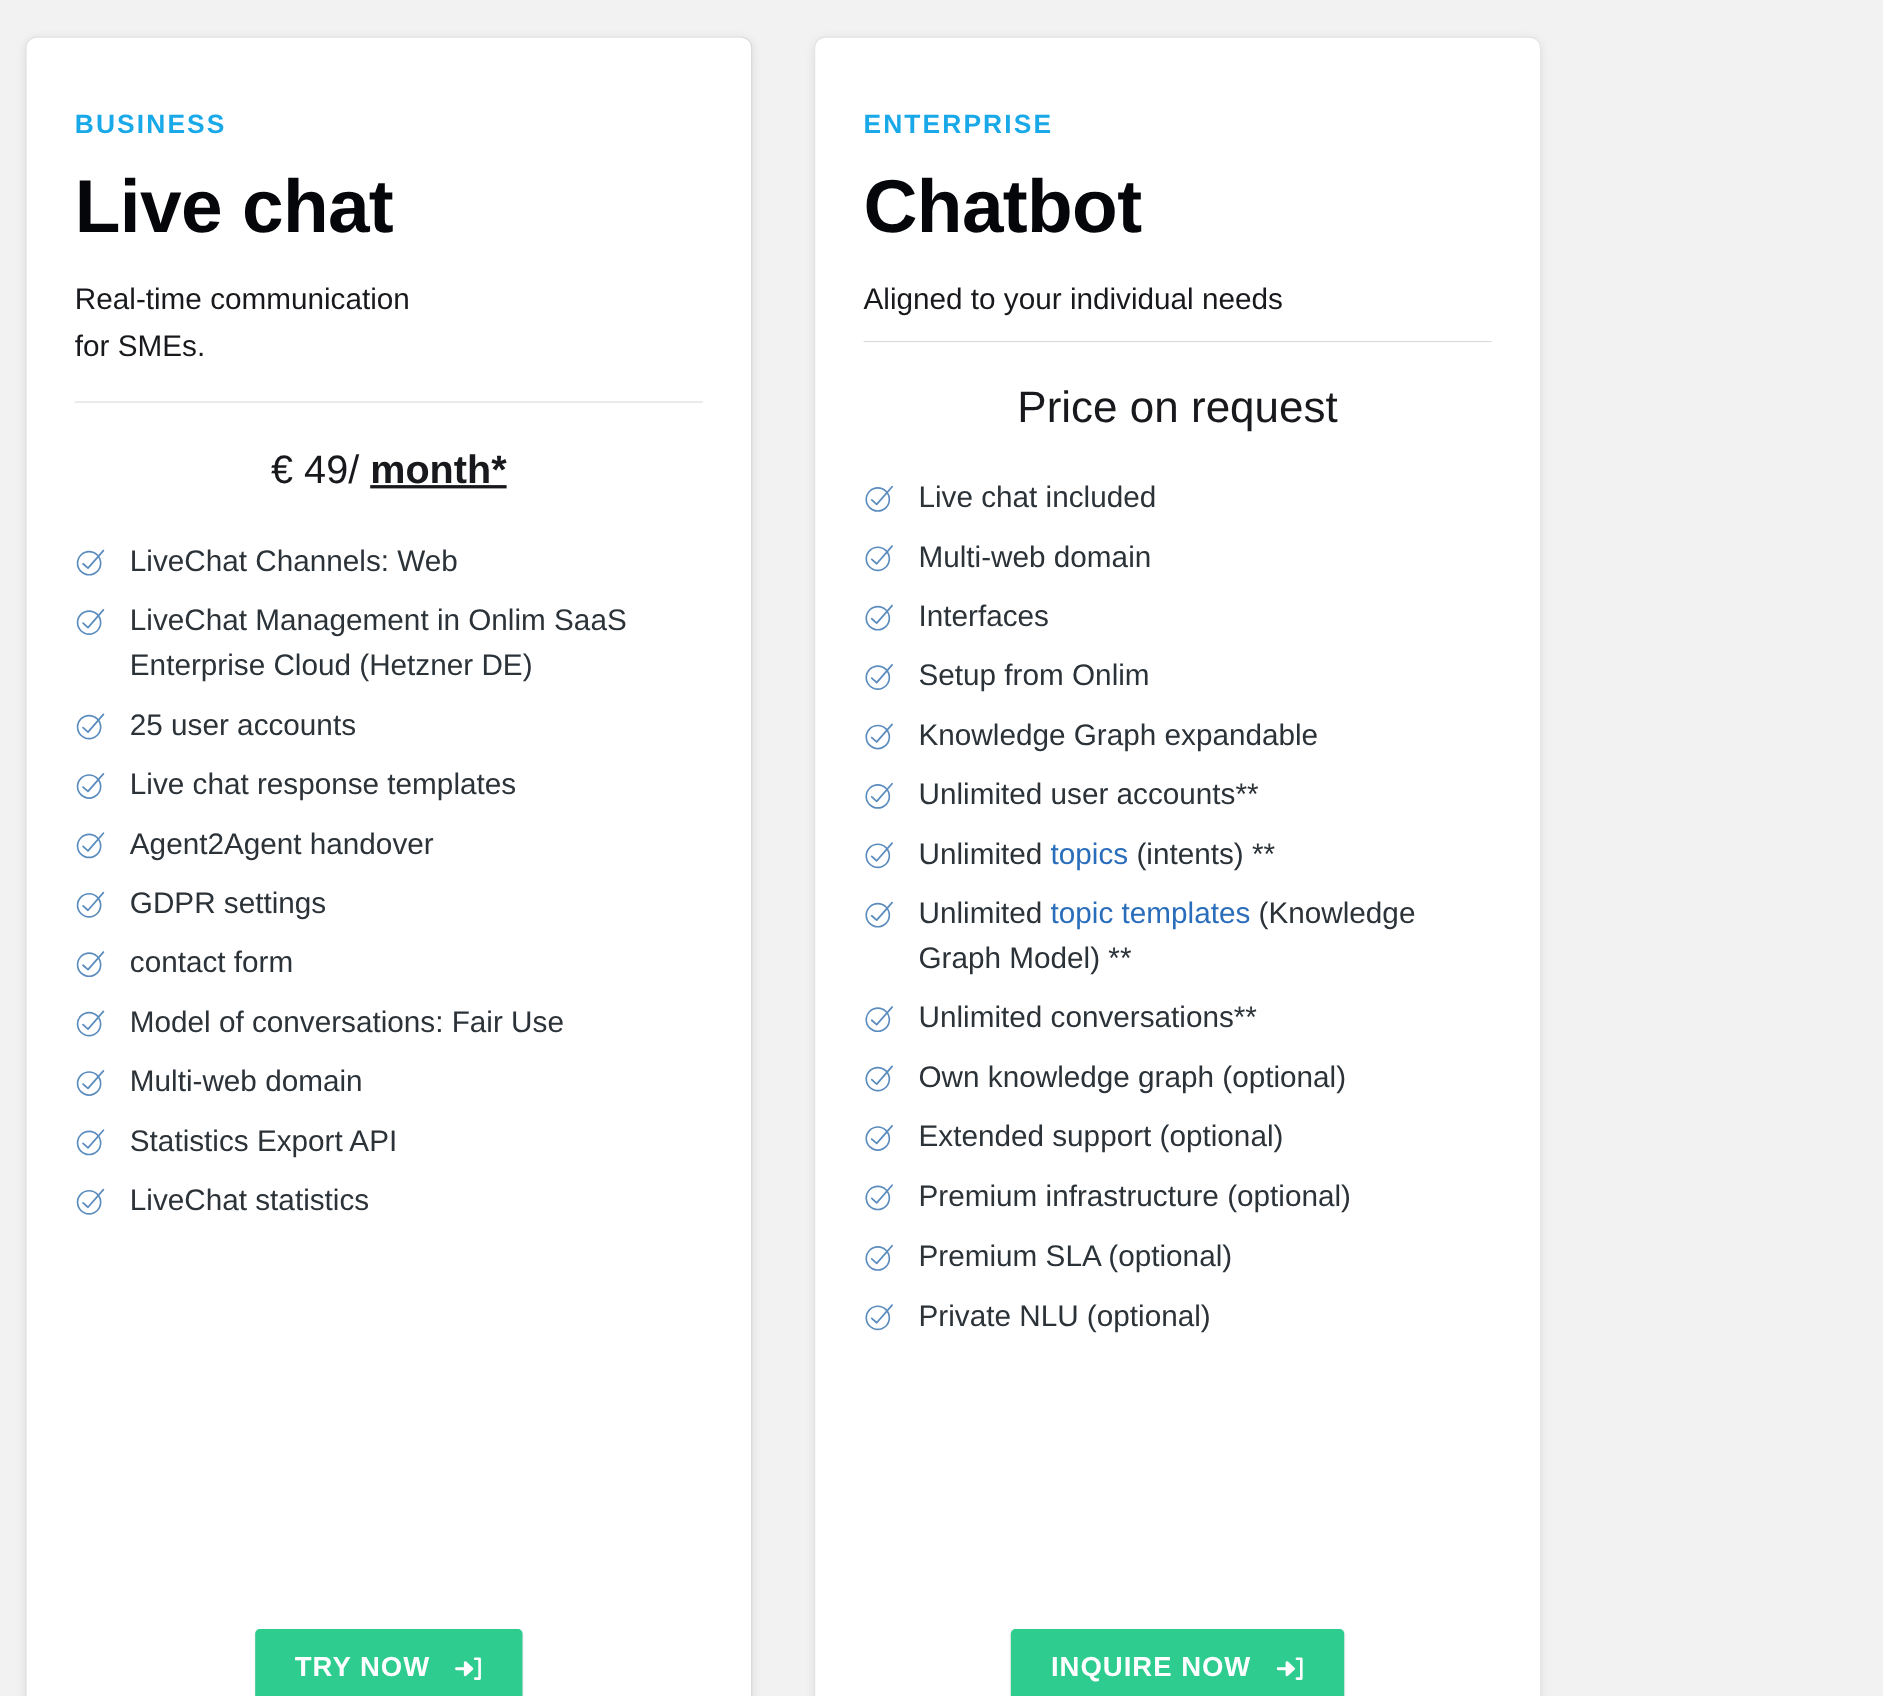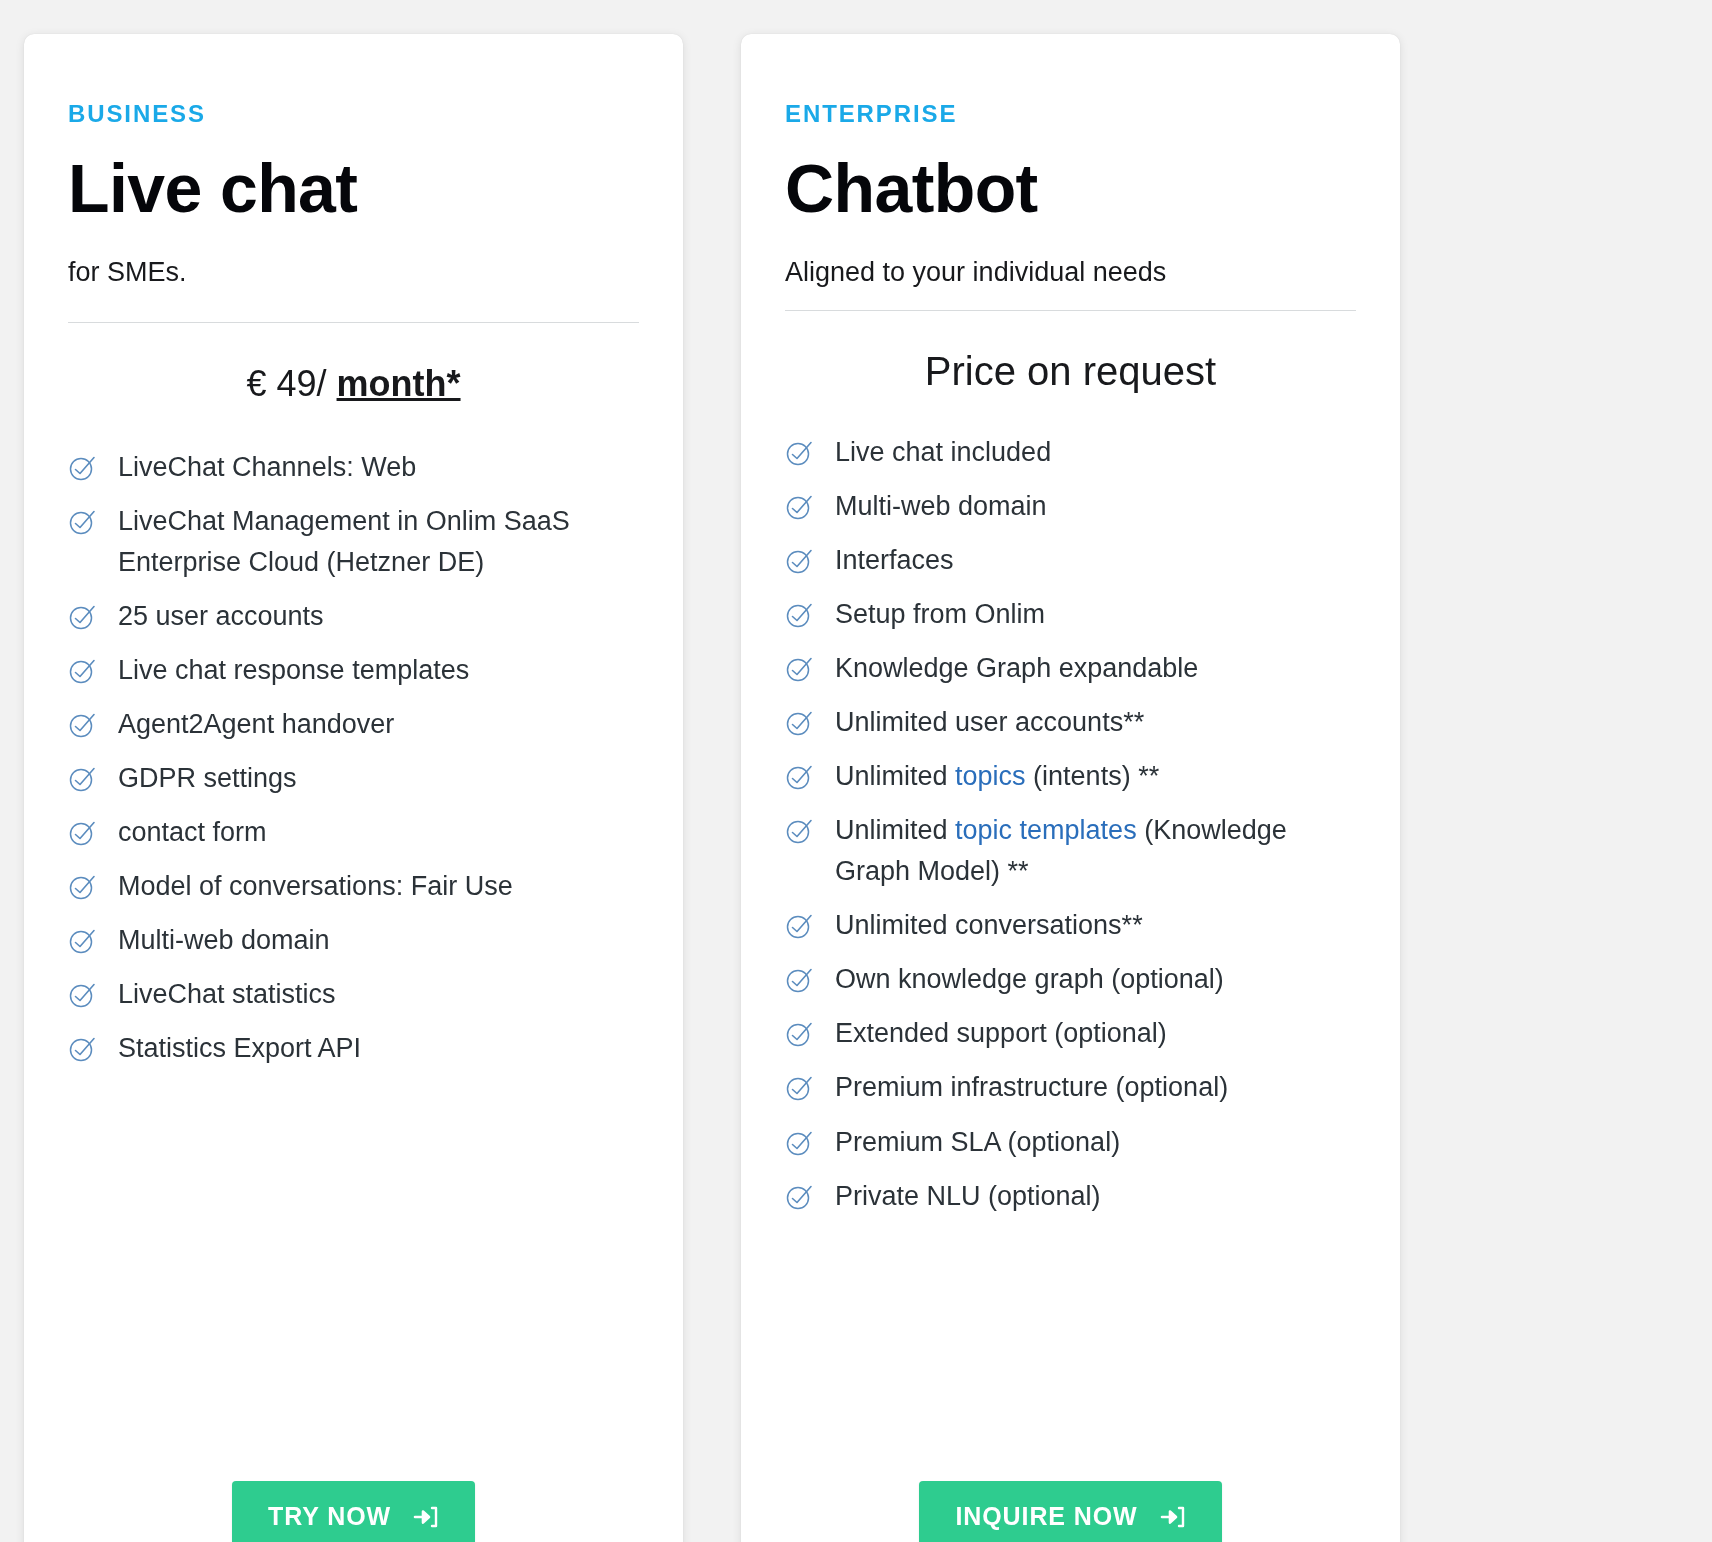--- a/index.html
+++ b/index.html
@@ -139,20 +139,21 @@
 </style>
 </head>
 <body>
 
 <div class="pricing-stage">
 
   <section class="plan-card card-left">
     <div class="eyebrow">BUSINESS</div>
     <h2 class="plan-title">Live chat</h2>
     <div class="plan-subtitle">
+      <div>Real-time communication</div>
       <div>for SMEs.</div>
     </div>
     <div class="divider"></div>
 
     <div class="price-row">
       <span class="price-amount">€ 49/</span>
       <span class="price-unit">month*</span>
     </div>
 
     <ul class="feature-list">
@@ -237,30 +238,30 @@
         </span>
         <span class="feature-text">Multi-web domain</span>
       </li>
       <li class="feature-item">
         <span class="check-icon">
           <svg viewBox="0 0 30 30">
               <circle cx="13" cy="16" r="10.5" fill="none" stroke="#5b8cbe" stroke-width="1.5"></circle>
               <path d="M7.5 16.5 L12 20.5 L26 4.5" fill="none" stroke="#5b8cbe" stroke-width="1.6" stroke-linecap="round" stroke-linejoin="round"></path>
             </svg>
         </span>
+        <span class="feature-text">Statistics Export API</span>
+      </li>
+      <li class="feature-item">
+        <span class="check-icon">
+          <svg viewBox="0 0 30 30">
+              <circle cx="13" cy="16" r="10.5" fill="none" stroke="#5b8cbe" stroke-width="1.5"></circle>
+              <path d="M7.5 16.5 L12 20.5 L26 4.5" fill="none" stroke="#5b8cbe" stroke-width="1.6" stroke-linecap="round" stroke-linejoin="round"></path>
+            </svg>
+        </span>
         <span class="feature-text">LiveChat statistics</span>
-      </li>
-      <li class="feature-item">
-        <span class="check-icon">
-          <svg viewBox="0 0 30 30">
-              <circle cx="13" cy="16" r="10.5" fill="none" stroke="#5b8cbe" stroke-width="1.5"></circle>
-              <path d="M7.5 16.5 L12 20.5 L26 4.5" fill="none" stroke="#5b8cbe" stroke-width="1.6" stroke-linecap="round" stroke-linejoin="round"></path>
-            </svg>
-        </span>
-        <span class="feature-text">Statistics Export API</span>
       </li>
     </ul>
 
     <div class="cta-wrap">
       <button class="cta-button">
         <span>TRY NOW</span>
         <span class="cta-icon">
           <svg viewBox="0 0 26 26">
               <path d="M2 13 H15 M10 7.5 L16 13 L10 18.5 Z" fill="#ffffff" stroke="#ffffff" stroke-width="2.6" stroke-linecap="round" stroke-linejoin="round"></path>
               <path d="M19 4 H23 V22 H19" fill="none" stroke="#ffffff" stroke-width="2.4" stroke-linecap="round" stroke-linejoin="round"></path>

